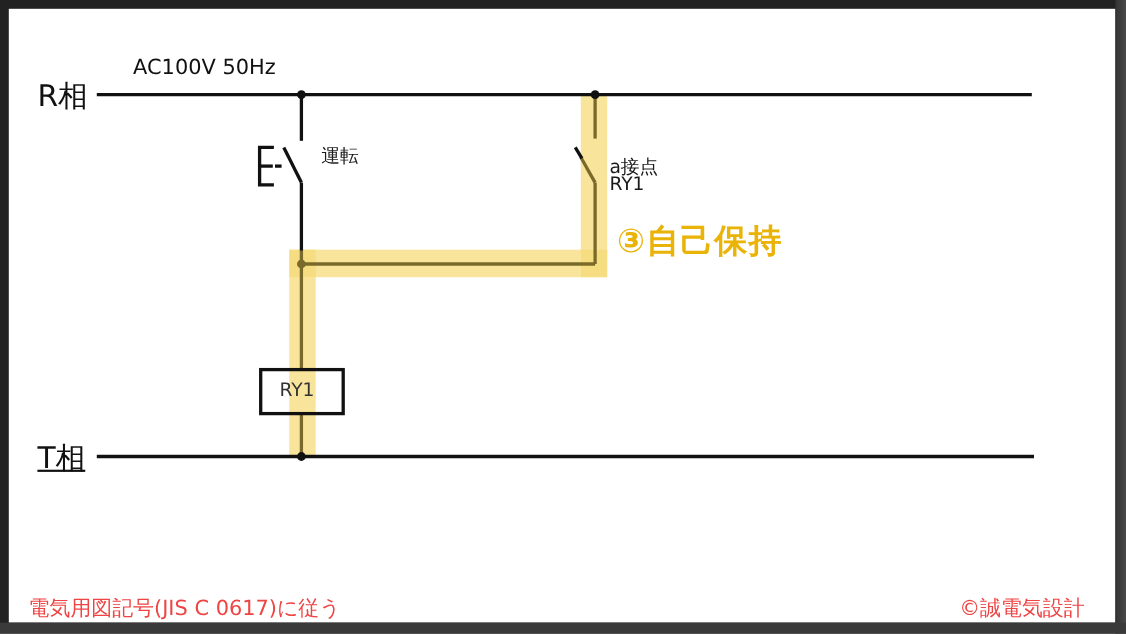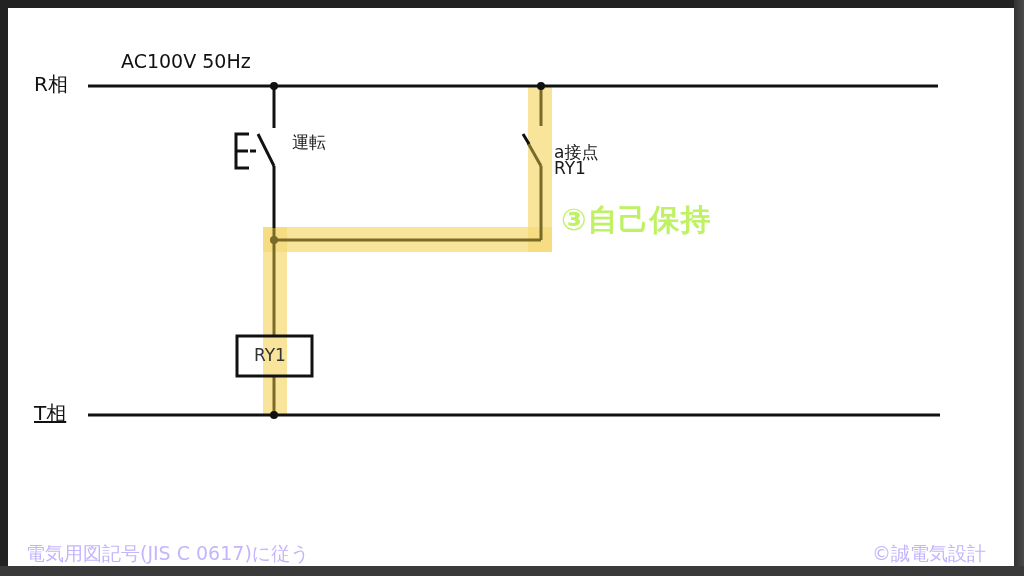--- a/index.html
+++ b/index.html
@@ -17,28 +17,28 @@
       background: linear-gradient(to right, #333 0%, #4a4a4a 100%);
     }
     .border-bottom {
       position: absolute; left: 0; top: 566px; width: 1024px; height: 10px;
       background: #3a3a3a;
     }
     svg.diagram { position: absolute; left: 0; top: 0; }
     .lbl {
       position: absolute; color: #111; white-space: nowrap; line-height: 1;
     }
-    .phase { font-size: 20px; }
+    .phase { font-size: 27px; }
     .supply { font-size: 19px; }
     .small { font-size: 17px; color: #1a1a1a; }
     .coil-text { font-size: 17px; color: #333; }
     .callout {
-      font-size: 30px; font-weight: bold; color: #bef264; letter-spacing: 1px;
+      font-size: 30px; font-weight: bold; color: #eab308; letter-spacing: 1px;
     }
-    .footer { font-size: 19px; color: #c4b5fd; }
+    .footer { font-size: 19px; color: #ef4444; }
   </style>
 </head>
 <body>
 
 <div class="sheet"></div>
 <div class="border-right"></div>
 <div class="border-bottom"></div>
 
 <svg class="diagram" width="1024" height="576" viewBox="0 0 1024 576">
 

